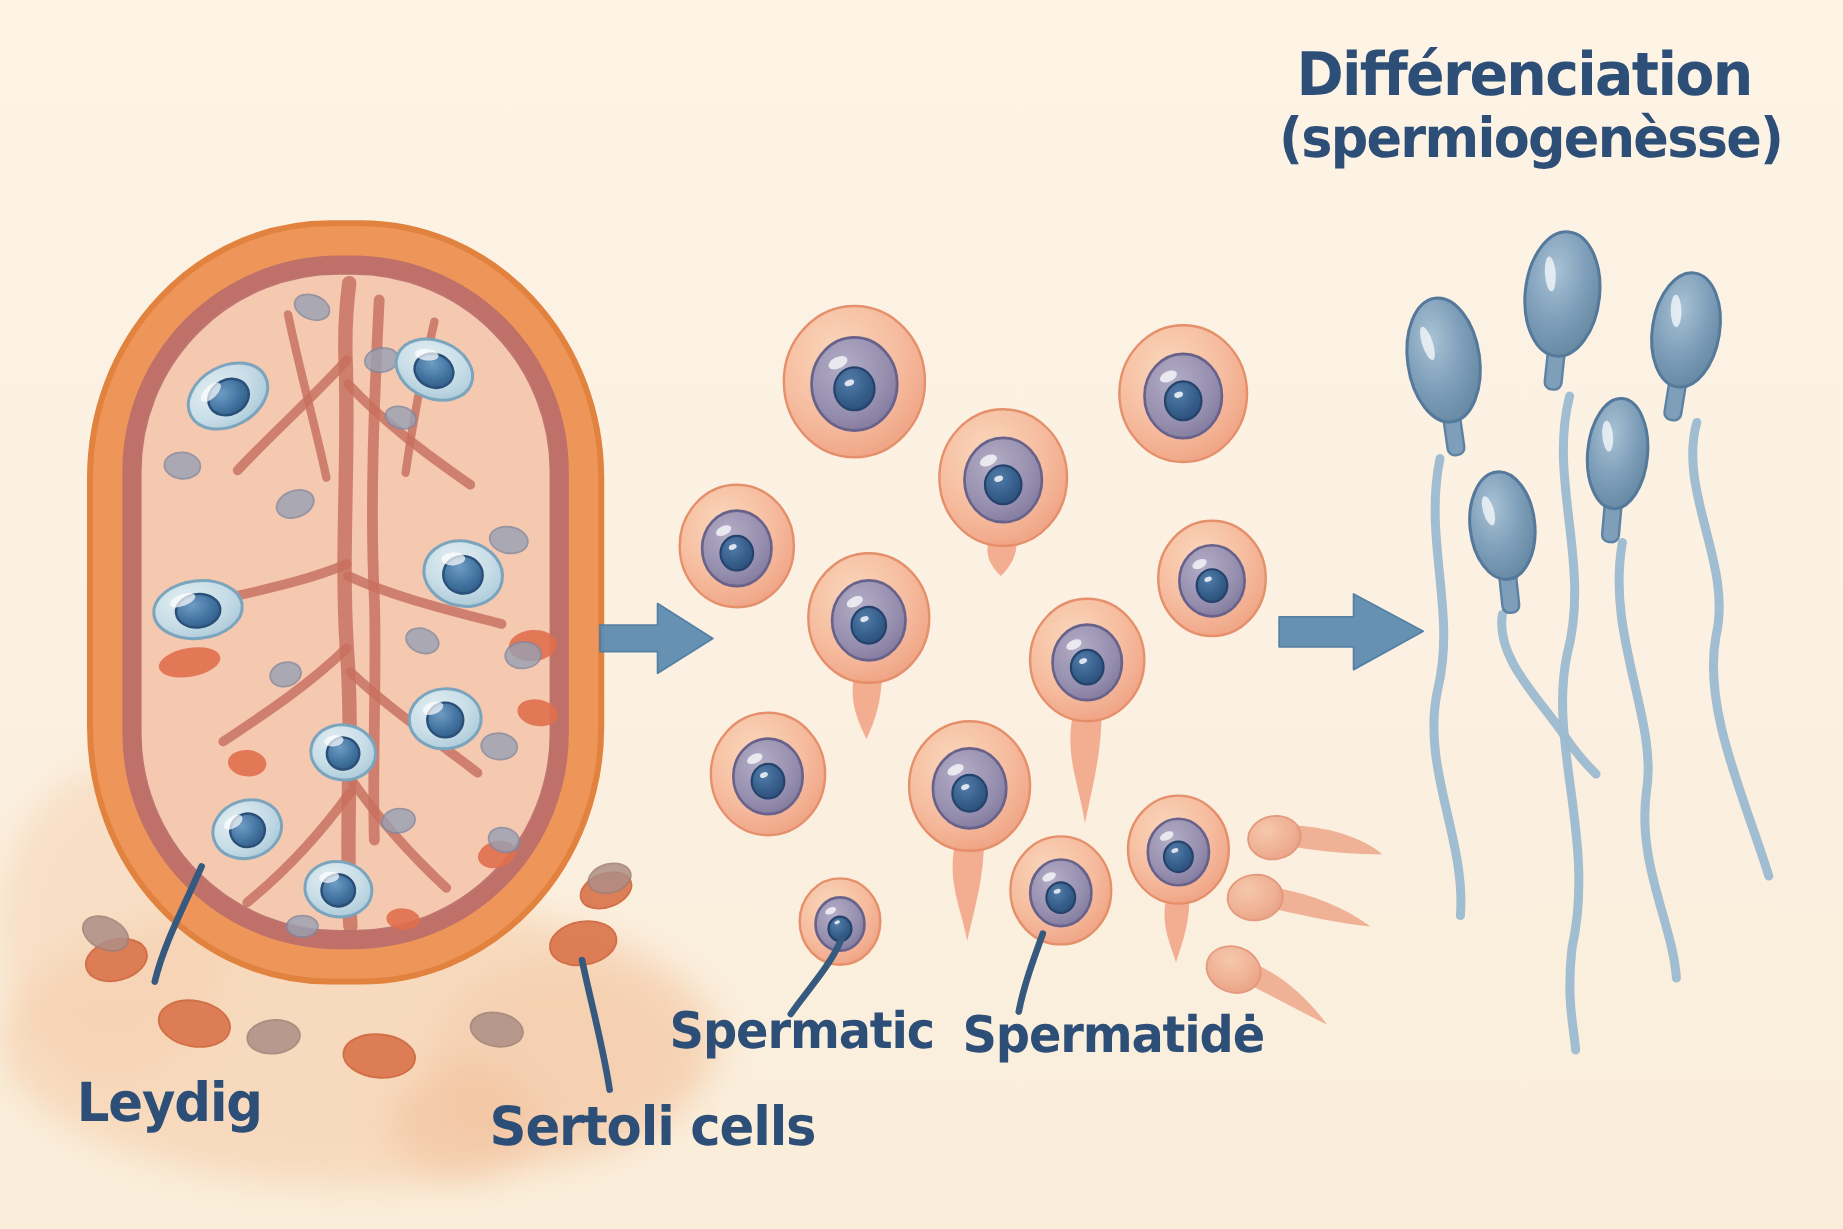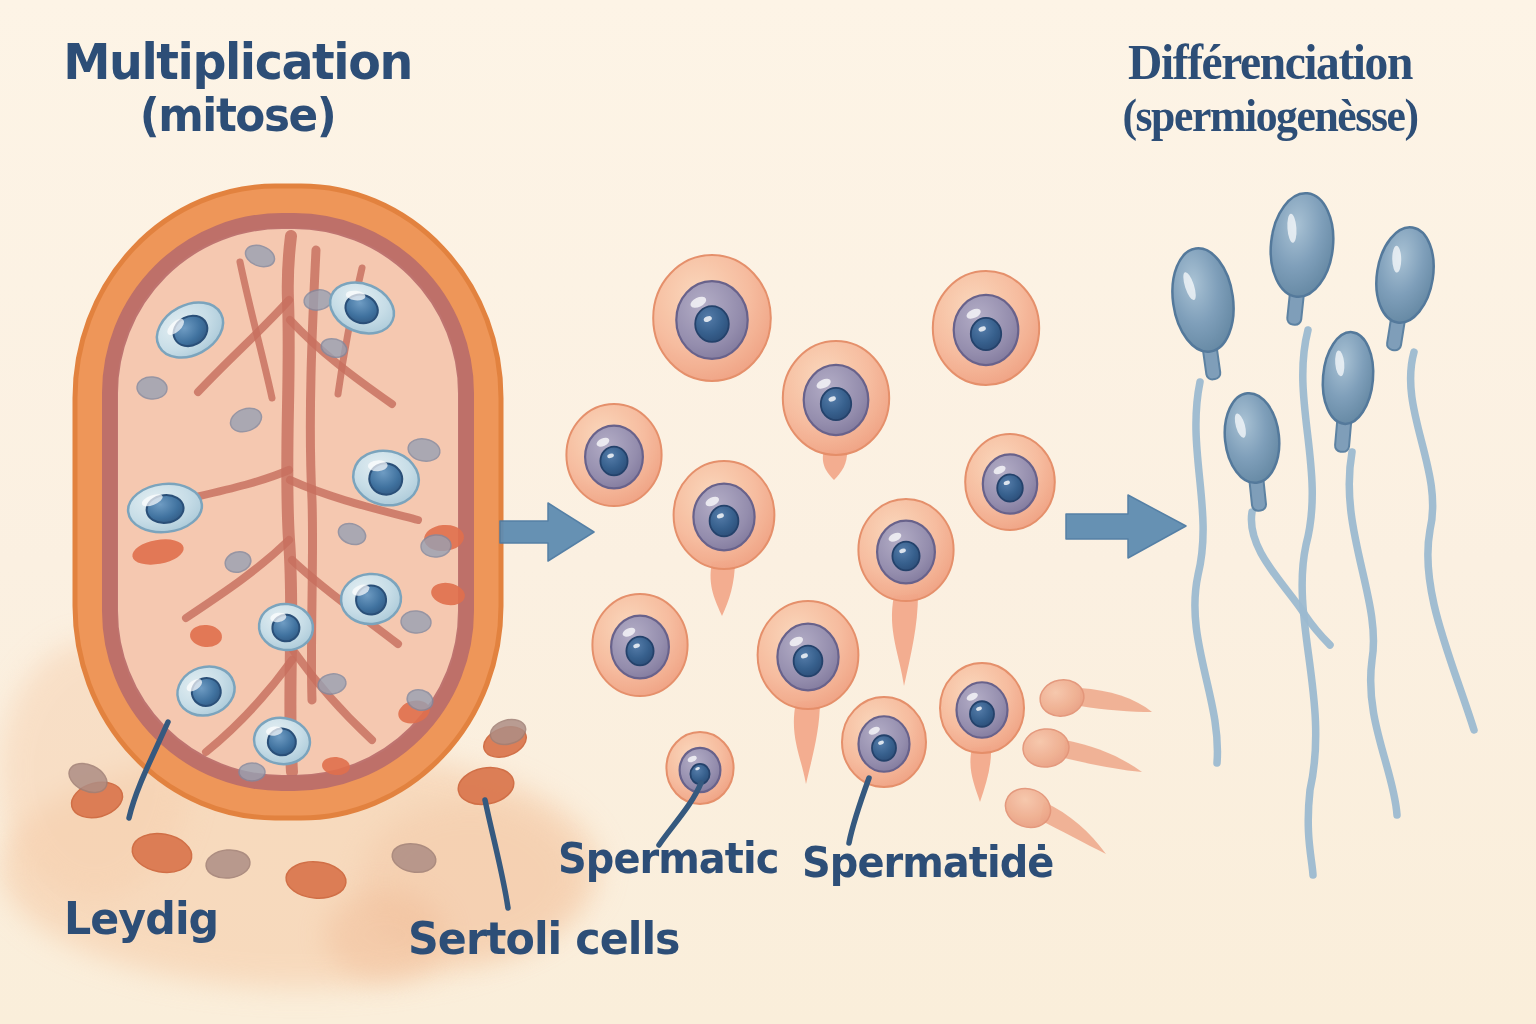--- a/index.html
+++ b/index.html
@@ -303,27 +303,23 @@
         <polygon points="1066,514 1128,514 1128,495 1186,526 1128,558 1128,539 1066,539" fill="#5f8cb1" stroke="#4d7ba3" stroke-width="1.5" stroke-linejoin="round" opacity="0.95"></polygon>
       </g>
       <g>
         <path d="M168,722 C152,758 136,788 129,818" stroke="#35597f" stroke-width="5.5" fill="none" stroke-linecap="round"></path>
         <path d="M485,800 C493,838 503,874 508,908" stroke="#35597f" stroke-width="5.5" fill="none" stroke-linecap="round"></path>
         <path d="M701,783 C692,805 672,826 659,845" stroke="#35597f" stroke-width="5.5" fill="none" stroke-linecap="round"></path>
         <path d="M869,778 C861,800 853,822 849,843" stroke="#35597f" stroke-width="5.5" fill="none" stroke-linecap="round"></path>
       </g>
     </svg>
 
-  <div class="title" style="left:35px;top:34px;width:405px;">
-    <div class="t1">Multiplication</div>
-    <div class="t2">(mitose)</div>
-  </div>
-
-
-  <div class="title" style="left:1055px;top:34px;width:430px;font-family:Liberation Serif, serif;">
+
+
+  <div class="title" style="left:1055px;top:34px;width:430px;">
     <div class="t1">Différenciation</div>
     <div class="t2">(spermiogenèsse)</div>
   </div>
 
   <div class="lbl lbl-lg" style="left:64px;top:892px;">Leydig</div>
 
   <div class="lbl lbl-lg" style="left:408px;top:912px;">Sertoli cells</div>
 
   <div class="lbl lbl-md" style="left:558px;top:834px;">Spermatic</div>
 

